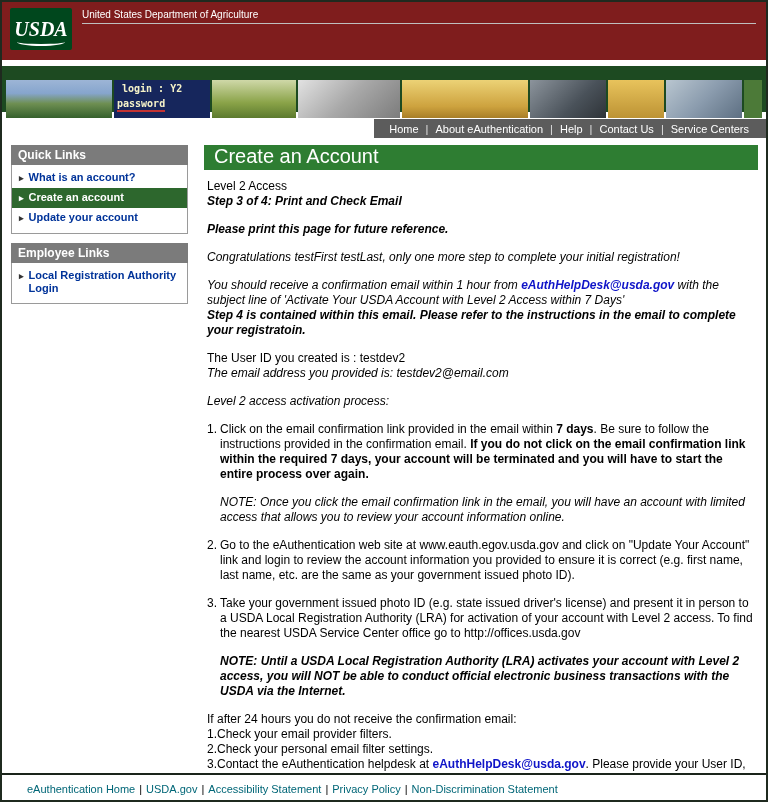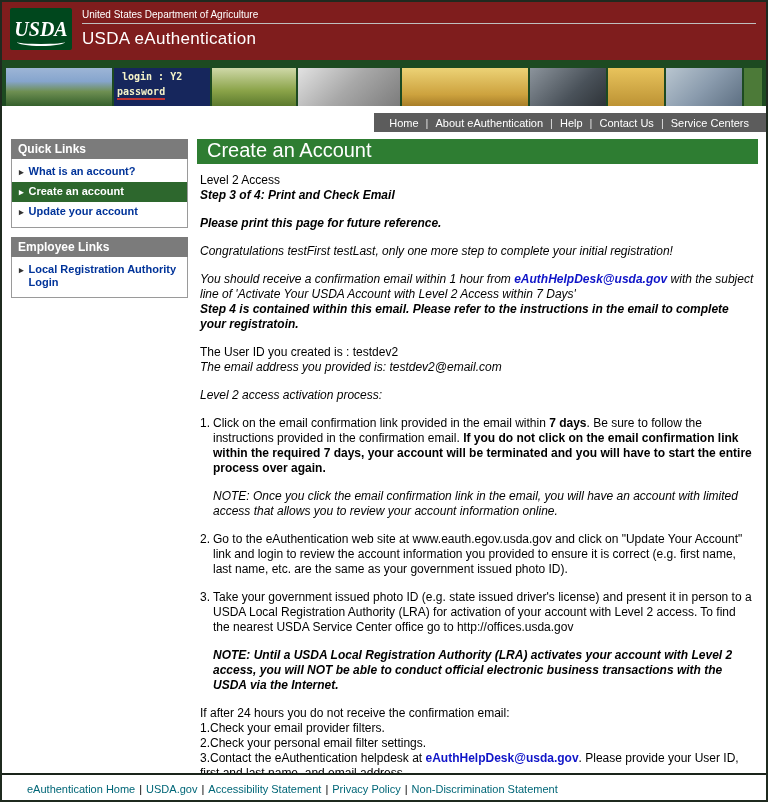--- a/index.html
+++ b/index.html
@@ -11,42 +11,42 @@
   
   .header { background:#7f1d1d; height:58px; flex-shrink:0; display:flex; align-items:flex-start; padding:6px 10px 0 8px; }
   .logo { width:62px; height:42px; background:#00471d; color:#fff; display:flex; align-items:center; justify-content:center;
           font-family:"Liberation Serif", serif; font-style:italic; font-weight:bold; font-size:20px; position:relative; border-radius:2px; flex-shrink:0; }
   .logo::after { content:""; position:absolute; left:7px; right:7px; bottom:4px; height:6px; border-bottom:2px solid #fff; border-radius:50%; }
   .header-text { flex:1; margin-left:10px; padding-top:1px; }
   .dept { color:#fff; font-size:10px; padding-bottom:3px; border-bottom:1px solid #bfbfbf; }
   .app-name { color:#fff; font-size:17px; margin-top:5px; letter-spacing:0.3px; }
 
   
-  .strip { background:#1d4a21; padding:8px 4px; display:flex; gap:2px; height:46px; flex-shrink:0; }
+  .strip { background:#1d4a21; padding:14px 4px; display:flex; gap:2px; height:46px; flex-shrink:0;margin-top:6px; }
   .seg { height:38px; }
   .seg1 { width:106px; background:linear-gradient(180deg,#9db5d6 0%,#86a5cd 35%,#6e8f52 62%,#35602c 100%); }
   .seg2 { width:96px; background:#16265c; position:relative; color:#f5f2c8; font-family:"DejaVu Sans Mono", monospace; font-size:10px; font-weight:bold; overflow:hidden; }
   .login-line { position:absolute; top:3px; left:8px; }
   .pass-line { position:absolute; top:18px; left:3px; border-bottom:2px solid #c23232; padding-bottom:1px; }
   .seg3 { width:84px; background:linear-gradient(180deg,#cfd8a8 0%,#8aa348 60%,#5c7a2e 100%); }
   .seg4 { width:102px; background:linear-gradient(135deg,#e2e2e2 0%,#a8a8a8 50%,#7c7c7c 100%); }
   .seg5 { width:126px; background:linear-gradient(180deg,#ecd276 0%,#cda23e 70%,#a87e28 100%); }
   .seg6 { width:76px; background:linear-gradient(135deg,#8c949c 0%,#4a525a 60%,#2e3338 100%); }
   .seg7 { width:56px; background:linear-gradient(180deg,#e8c35c 0%,#bd9334 100%); }
   .seg8 { flex:1; background:linear-gradient(135deg,#b9c6d0 0%,#8b9cae 50%,#5d6f82 100%); }
   .seg9 { width:18px; background:#4c7a38; }
 
   
   .navbar { margin-top:7px; height:19px; flex-shrink:0; display:flex; justify-content:flex-end; background:#fff; }
   .nav-items { background:#5c5c5c; display:flex; align-items:center; color:#fff; font-size:11px; height:19px; padding:0 10px 0 8px; }
   .nav-item { padding:0 7px; cursor:pointer; white-space:nowrap; }
   .nav-sep { color:#e0e0e0; }
 
   
-  .content { flex:1; display:flex; padding:7px 8px 4px 9px; gap:9px; align-items:flex-start; overflow:hidden; }
+  .content { flex:1; display:flex; padding:7px 8px 4px 9px; gap:16px; align-items:flex-start; overflow:hidden; }
 
   
   .sidebar { width:177px; flex-shrink:0; font-size:11px; }
   .side-header { background:#7b7b7b; color:#fff; font-weight:bold; font-size:12px; padding:3px 7px; }
   .side-box { border:1px solid #9a9a9a; border-top:none; background:#fff; padding:3px 0 5px 0; margin-bottom:9px; }
   .side-item { display:flex; gap:5px; padding:3px 4px 3px 7px; color:#003399; font-weight:bold; cursor:pointer; line-height:13px; }
   .side-item .arrow { color:#333; font-size:9px; flex-shrink:0; margin-top:1px; }
   .side-item.active { background:#2d672d; color:#fff; }
   .side-item.active .arrow { color:#fff; }
 
@@ -68,21 +68,20 @@
 </style>
 </head>
 <body>
 
 <div class="page">
 
   <div class="header">
     <div class="logo">USDA</div>
     <div class="header-text">
       <div class="dept">United States Department of Agriculture</div>
-      <div class="app-name">USDA eAuthentication</div>
     </div>
   </div>
 
   <div class="strip">
     <div class="seg seg1"></div>
     <div class="seg seg2">
       <span class="login-line">login : Y2</span>
       <span class="pass-line">password</span>
     </div>
     <div class="seg seg3"></div>

